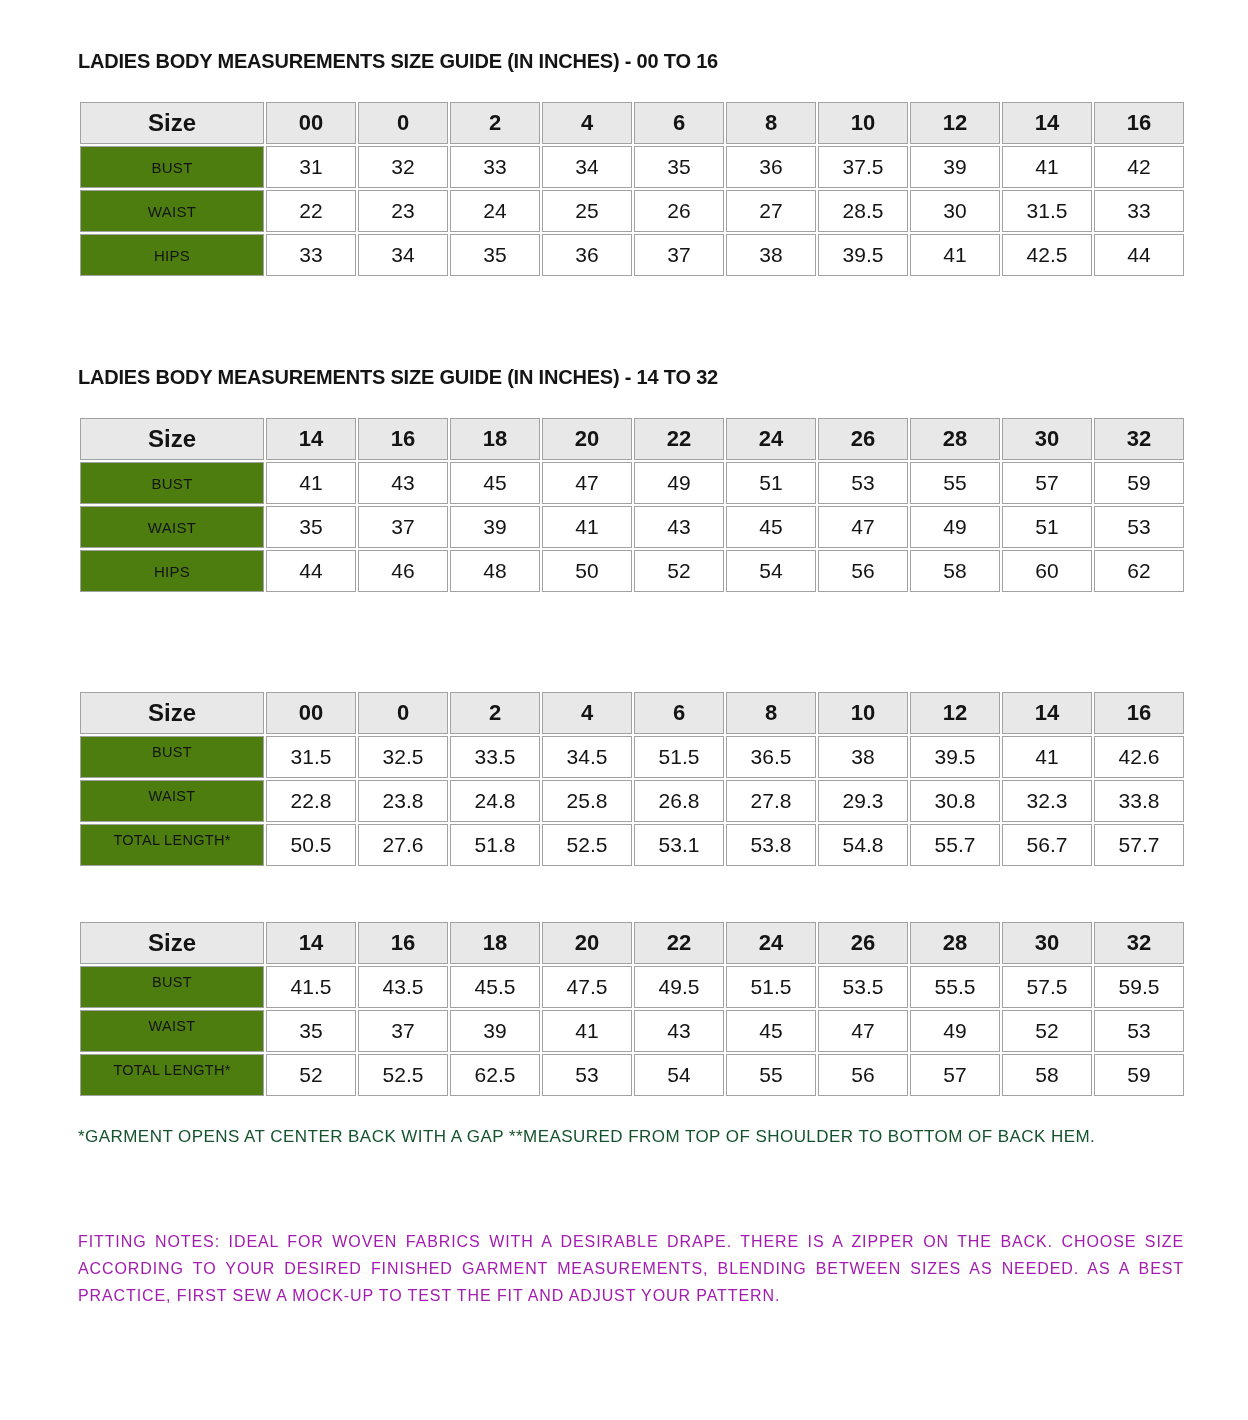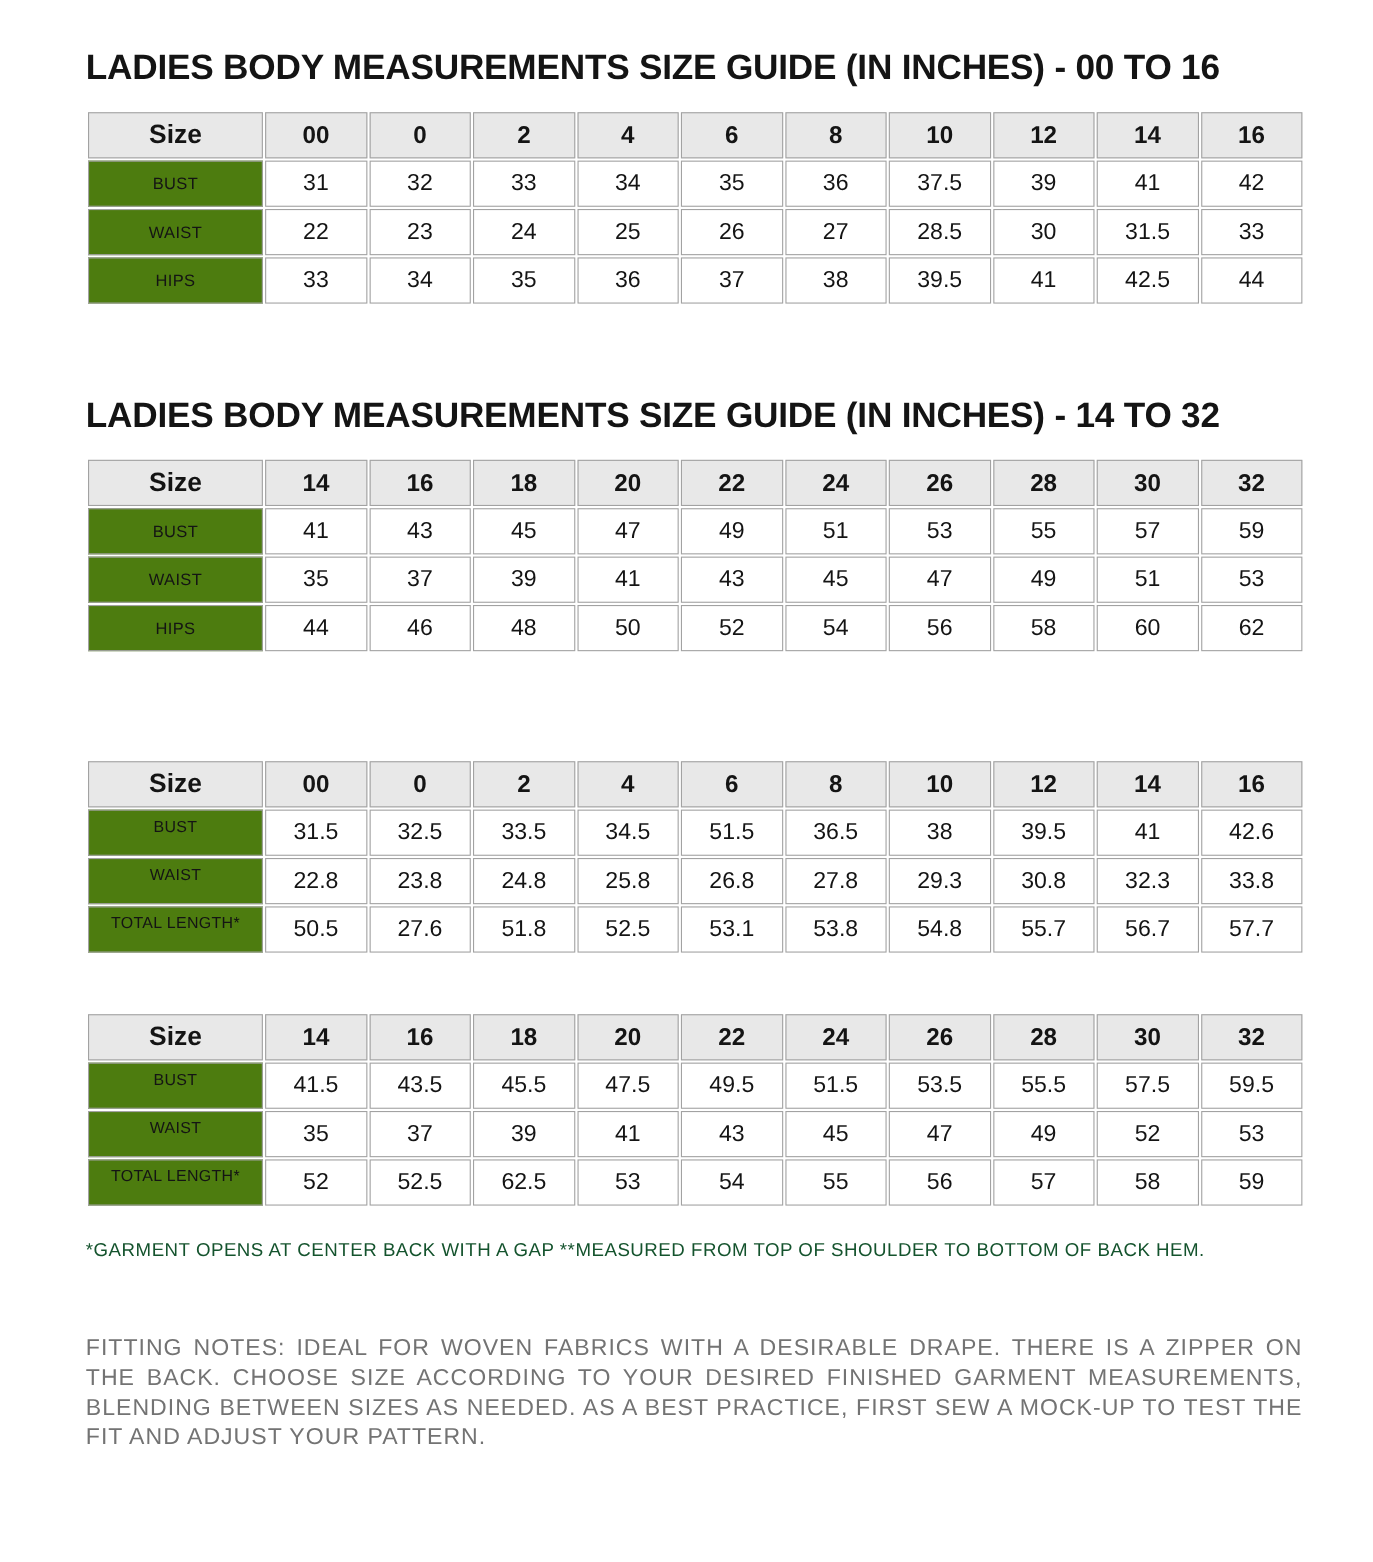--- a/index.html
+++ b/index.html
@@ -10,21 +10,21 @@
     padding: 46px 62px 0 78px;
     font-family: "Liberation Sans", sans-serif;
     color: #141414;
     -webkit-font-smoothing: antialiased;
   }
   .section { margin: 0; }
   .section-2 { margin-top: 84px; }
   .section-3 { margin-top: 96px; }
   .section-4 { margin-top: 52px; }
   h2.title {
-    font-size: 32px;
+    font-size: 20px;
     font-weight: 700;
     letter-spacing: -0.2px;
     line-height: 30px;
     margin: 0 0 24px 0;
     white-space: nowrap;
   }
   table.size-table {
     border-collapse: separate;
     border-spacing: 2px;
     table-layout: fixed;
@@ -37,21 +37,21 @@
     text-align: center;
     vertical-align: middle;
     padding: 0;
     overflow: hidden;
   }
   table.size-table th {
     background: #e8e8e8;
     font-size: 22px;
     font-weight: 700;
   }
-  table.size-table th:first-child { width: 159px; font-size: 24px; }
+  table.size-table th:first-child { width: 184px; font-size: 24px; }
   td.row-label {
     background: #4d7c0f;
     font-size: 15px;
     font-weight: 400;
     letter-spacing: 0.3px;
   }
   td.cell-value {
     background: #ffffff;
     font-size: 21px;
     font-weight: 400;
@@ -63,27 +63,27 @@
   }
   p.footnote {
     margin: 28px 0 0 0;
     font-size: 17px;
     letter-spacing: 0.45px;
     line-height: 22px;
     color: #14532d;
     white-space: nowrap;
   }
   p.fitting {
-    margin: 64px 0 0 0;
+    margin: 80px 0 0 0;
     width: 1106px;
-    font-size: 21px;
+    font-size: 16px;
     letter-spacing: 0.9px;
     line-height: 27px;
     text-align: justify;
-    color: #737373;
+    color: #a21caf;
   }
 </style>
 </head>
 <body>
 
 <main>
   <div id="sections">
       <section class="section section-1">
         <h2 class="title">LADIES BODY MEASUREMENTS SIZE GUIDE (IN INCHES) - 00 TO 16</h2>
         <table class="size-table">

